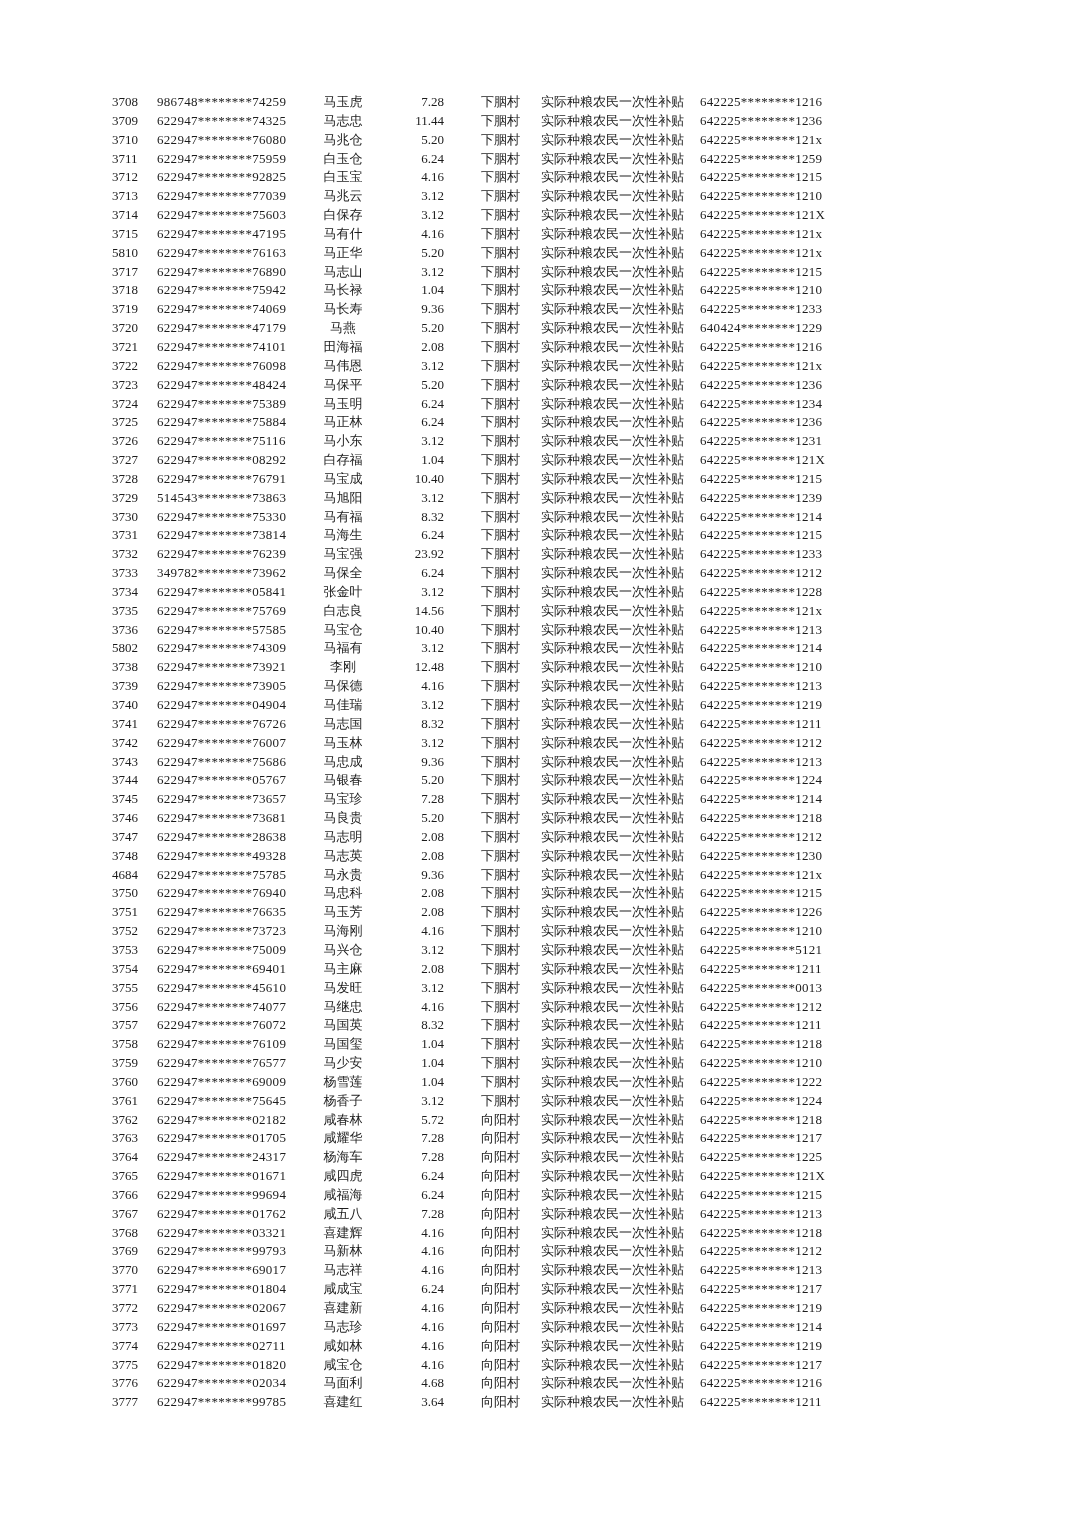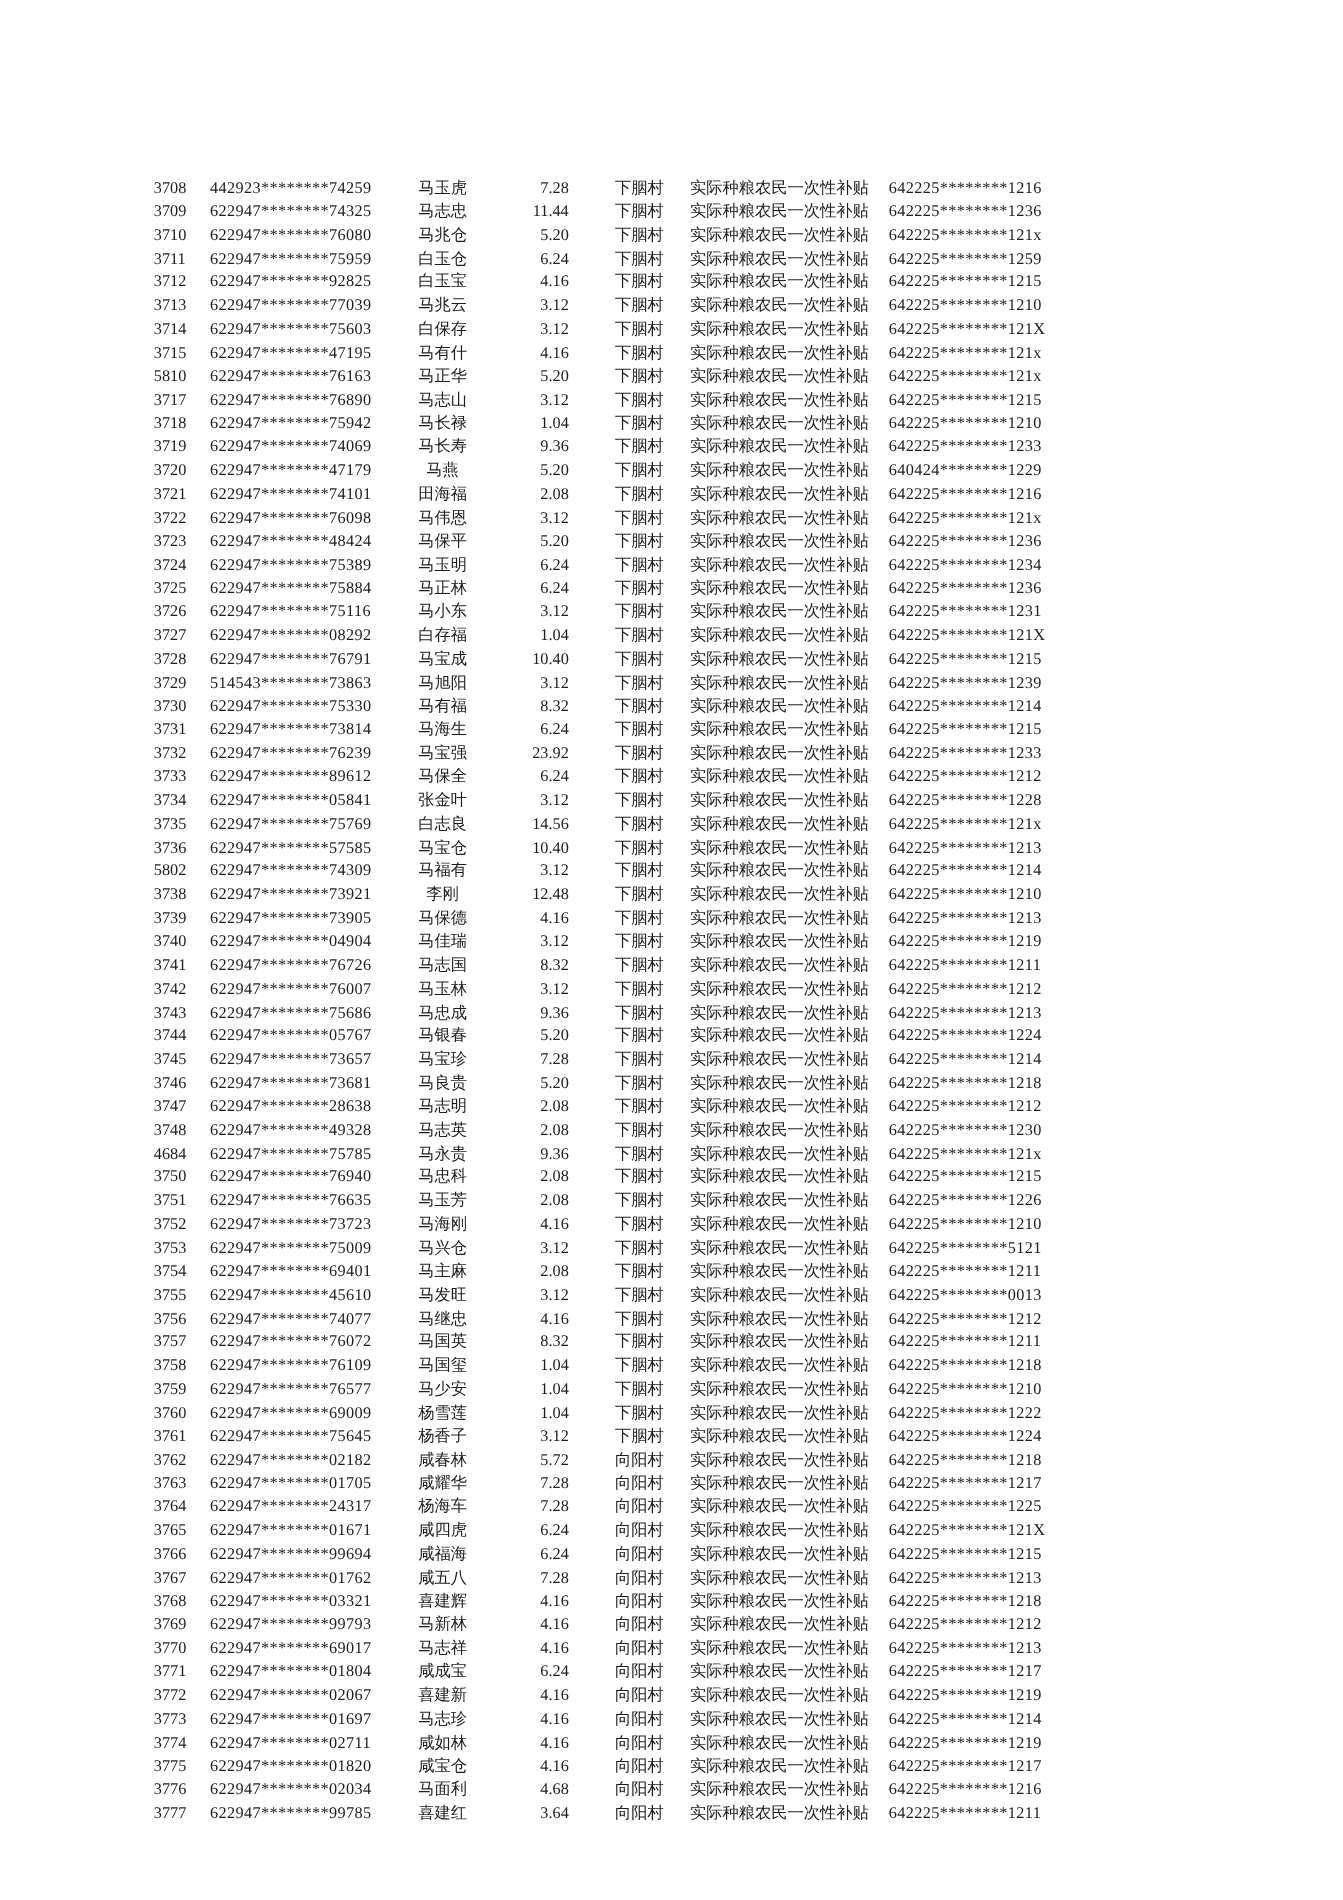--- a/index.html
+++ b/index.html
@@ -10,24 +10,23 @@
   body {
     width: 1074px;
     height: 1520px;
     position: relative;
     font-family: "Liberation Serif", "DejaVu Serif", serif;
     color: #1c1c1c;
     overflow: hidden;
   }
   .sheet {
     position: absolute;
-    left: 123px;
+    left: 112px;
     top: 93px;
     width: 740px;
-    margin-top: 48px;
   }
   .row {
     display: flex;
     height: 18.85px;
     line-height: 18.85px;
     font-size: 13px;
     white-space: nowrap;
   }
   .cell { display: block; overflow: visible; }
   .c-seq  { width: 45px;  text-align: left; }
@@ -38,21 +37,21 @@
   .c-sub  { width: 159px; text-align: left; }
   .c-id   { width: 145px; text-align: left; letter-spacing: 0.3px; }
 </style>
 </head>
 <body>
 
 <div class="sheet">
 
     <div class="row">
       <span class="cell c-seq">3708</span>
-      <span class="cell c-acct">442923********74259</span>
+      <span class="cell c-acct">986748********74259</span>
       <span class="cell c-name">马玉虎</span>
       <span class="cell c-amt">7.28</span>
       <span class="cell c-vil">下胭村</span>
       <span class="cell c-sub">实际种粮农民一次性补贴</span>
       <span class="cell c-id">642225********1216</span>
     </div>
 
     <div class="row">
       <span class="cell c-seq">3709</span>
       <span class="cell c-acct">622947********74325</span>
@@ -288,21 +287,21 @@
       <span class="cell c-acct">622947********76239</span>
       <span class="cell c-name">马宝强</span>
       <span class="cell c-amt">23.92</span>
       <span class="cell c-vil">下胭村</span>
       <span class="cell c-sub">实际种粮农民一次性补贴</span>
       <span class="cell c-id">642225********1233</span>
     </div>
 
     <div class="row">
       <span class="cell c-seq">3733</span>
-      <span class="cell c-acct">622947********89612</span>
+      <span class="cell c-acct">349782********73962</span>
       <span class="cell c-name">马保全</span>
       <span class="cell c-amt">6.24</span>
       <span class="cell c-vil">下胭村</span>
       <span class="cell c-sub">实际种粮农民一次性补贴</span>
       <span class="cell c-id">642225********1212</span>
     </div>
 
     <div class="row">
       <span class="cell c-seq">3734</span>
       <span class="cell c-acct">622947********05841</span>

